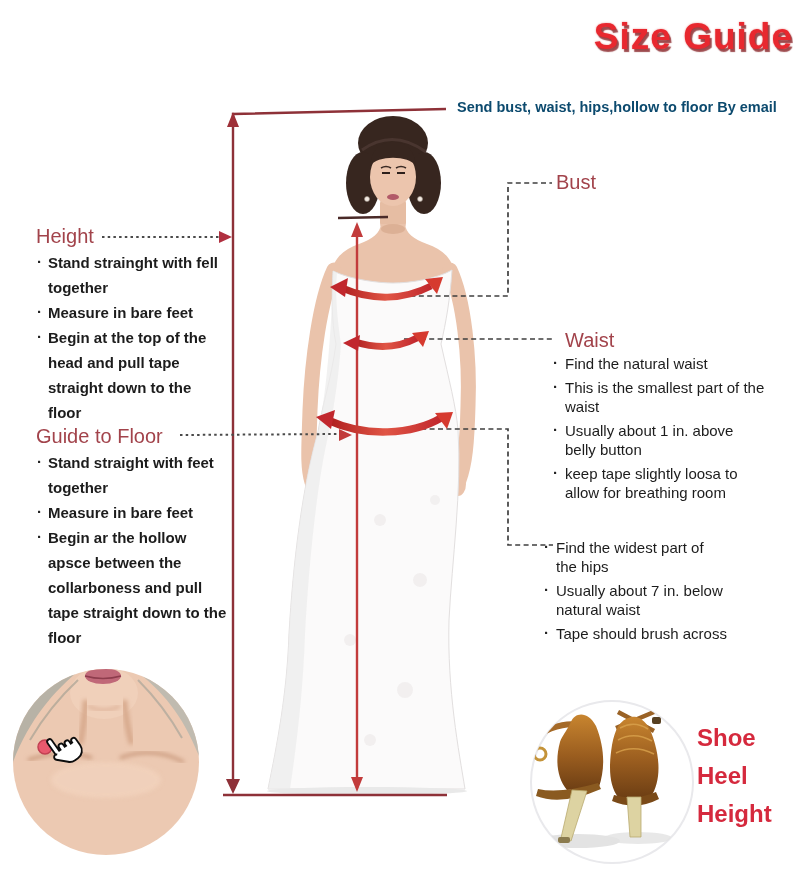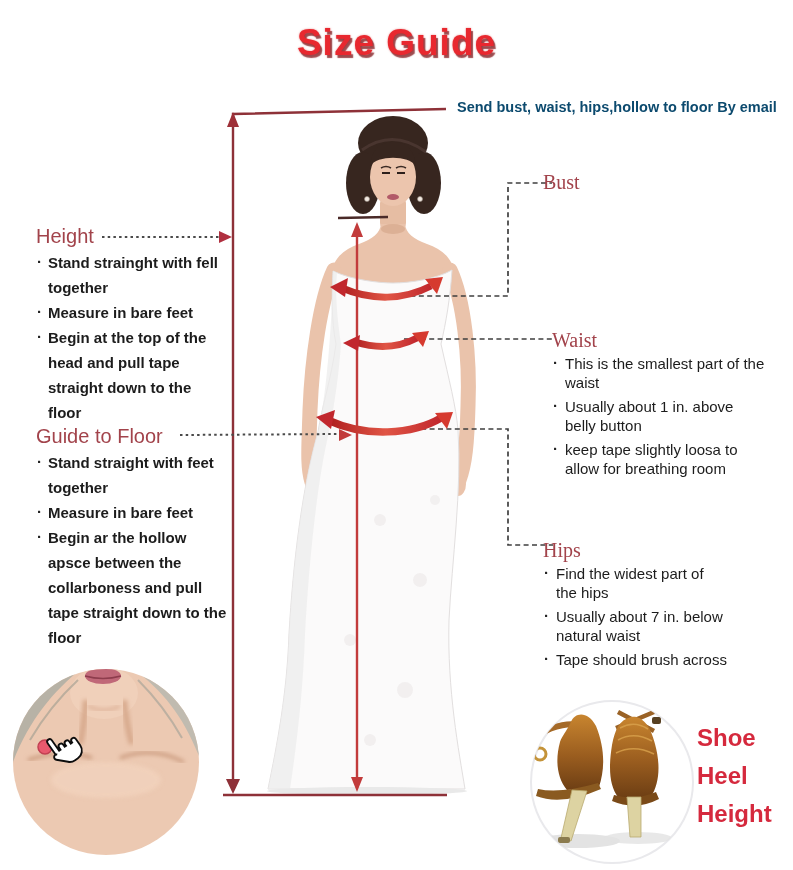--- a/index.html
+++ b/index.html
@@ -1,31 +1,31 @@
 <!DOCTYPE html>
 <html style="--title_red: #e8282f; --heading_red: #a2434b; --shoe_red: #d5293d; --line_maroon: #8e3138; --line_red: #c23b3b; --ribbon_red: #c1272d; --text_black: #1c1c1c;"><head>
 <meta charset="utf-8">
 <style>
   html,body{margin:0;padding:0;background:#fff;}
   #stage{position:relative;width:793px;height:870px;background:#fff;overflow:hidden;
          font-family:"Liberation Sans","DejaVu Sans",sans-serif;color:var(--text_black,#1c1c1c);}
   #diagram-svg{position:absolute;left:0;top:0;}
   .abs{position:absolute;}
-  #title{left:0;right:0;top:22px;text-align:center;font-size:37px;font-weight:bold;letter-spacing:1px;
+  #title{left:0;right:0;top:16px;text-align:right;font-size:37px;font-weight:bold;letter-spacing:1px;
          color:var(--title_red,#e8282f);
          text-shadow:2px 3px 1px rgba(125,18,22,.75), 0 0 2px rgba(220,60,60,.6);}
   #send-note{left:457px;top:99px;font-size:14.5px;font-weight:bold;color:#0c4a6e;white-space:nowrap;}
   .section .label{font-size:20px;color:var(--heading_red,#a2434b);line-height:24px;margin:0 0 2px 0;}
   .section ul{list-style:none;margin:0;padding:0;}
   .left-col{width:192px;font-size:15px;line-height:25px;}
   .left-col li{position:relative;padding-left:12px;margin:0;font-weight:bold;}
   .right-col{font-size:15px;line-height:19px;}
   .right-col li{position:relative;padding-left:13px;margin:0 0 5px 0;}
   .section li::before{content:"·";position:absolute;left:1px;top:-1px;font-weight:bold;color:#222;}
-  .right-col .label{font-family:Liberation Serif, serif;}
+  .right-col .label{margin-left:13px;}
   #height-section{left:36px;top:224px;}
   #hollow-section{left:36px;top:424px;}
   #bust-section{left:543px;top:170px;width:200px;}
   #waist-section{left:552px;top:328px;width:214px;}
   #hips-section{left:543px;top:538px;width:185px;}
   #shoe-label{left:697px;top:719px;font-size:24px;font-weight:700;line-height:38px;
               color:var(--shoe_red,#d5293d);}
 </style>
 </head>
 <body>
@@ -225,28 +225,28 @@
     </ul>
   </div>
 
   <div id="bust-section" class="abs section right-col">
     <div class="label">Bust</div>
   </div>
 
   <div id="waist-section" class="abs section right-col">
     <div class="label">Waist</div>
     <ul>
+      <li>Find the natural waist</li>
       <li>This is the smallest part of the waist</li>
       <li>Usually about 1 in. above belly button</li>
       <li>keep tape slightly loosa to allow for breathing room</li>
     </ul>
   </div>
 
   <div id="hips-section" class="abs section right-col">
-    <div class="label">Hips</div>
     <ul>
       <li>Find the widest part of the hips</li>
       <li>Usually about 7 in. below natural waist</li>
       <li>Tape should brush across</li>
     </ul>
   </div>
 
   <div id="shoe-label" class="abs">
     <div>Shoe Heel</div>
     <div>Height</div>

